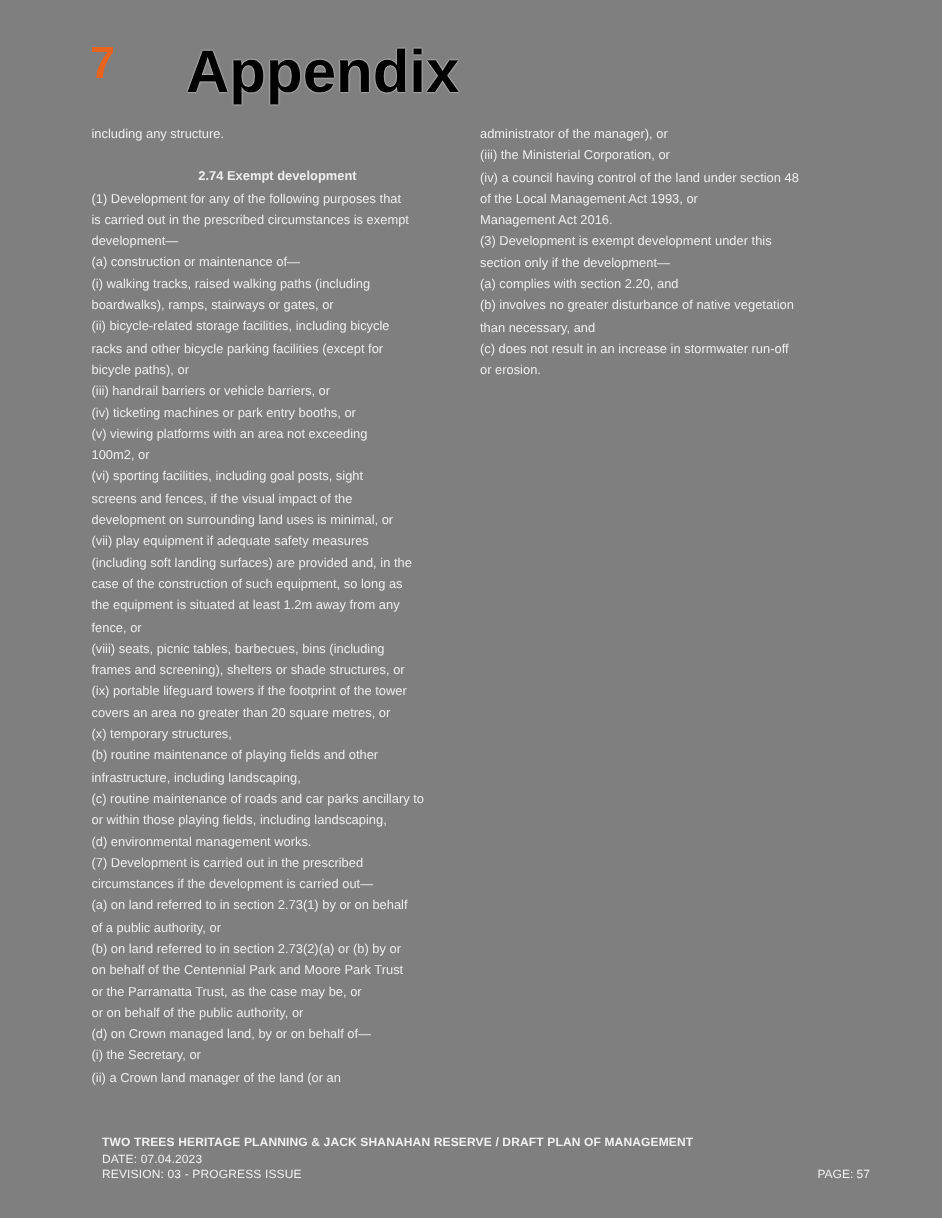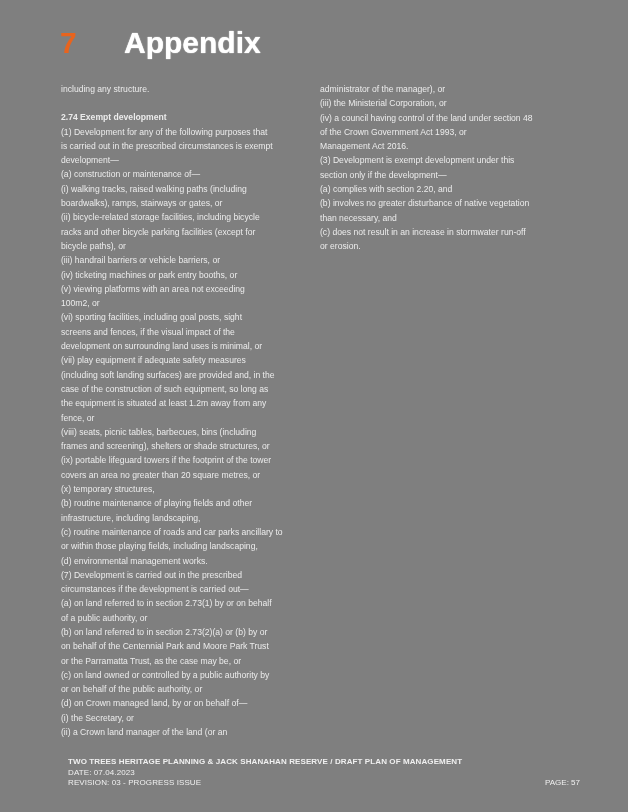--- a/index.html
+++ b/index.html
@@ -1,26 +1,26 @@
 <!DOCTYPE html>
 <html><head>
 <meta charset="utf-8">
 <style>
   html, body { margin: 0; padding: 0; }
   body { width: 628px; height: 812px; background: #7f7f7f; position: relative; overflow: hidden;
          font-family: "Liberation Sans", sans-serif; color: #e6e6e6; }
   .chapter-num { position: absolute; left: 60px; top: 26px; font-size: 30px; font-weight: bold; color: #e8641e; }
-  .chapter-title { position: absolute; left: 124px; top: 26px; font-size: 30px; font-weight: bold; color: #ffffff;
+  .chapter-title { position: absolute; left: 124px; top: 26px; font-size: 40px; font-weight: bold; color: #000000;
                    text-shadow: 0 0 1px #ddd, 0 0 1px #ddd; }
   .col { position: absolute; font-size: 8.6px; line-height: 14.3px; color: #ececec; }
   .col-left { left: 61px; top: 82px; width: 248px; }
   .col-right { left: 320px; top: 82px; width: 260px; }
   .col p { margin: 0; }
   .gap { height: 14px; }
-  .heading { font-weight: bold; }
+  .heading { font-weight: bold; text-align: center; }
   .footer { position: absolute; left: 68px; top: 757px; font-size: 8px; line-height: 10.5px; color: #f0f0f0;
             text-transform: uppercase; letter-spacing: 0.1px; }
   .footer .strong { font-weight: bold; }
   .page-num { position: absolute; left: 531px; top: 778px; font-size: 8px; color: #f0f0f0; padding-left: 14px; }
 </style>
 </head>
 <body>
 
 <div class="chapter-num">7</div>
 <div class="chapter-title">Appendix</div>
@@ -60,31 +60,30 @@
     <p>(c)  routine maintenance of roads and car parks ancillary to</p>
     <p>or within those playing fields, including landscaping,</p>
     <p>(d)  environmental management works.</p>
     <p>(7)  Development is carried out in the prescribed</p>
     <p>circumstances if the development is carried out—</p>
     <p>(a)  on land referred to in section 2.73(1) by or on behalf</p>
     <p>of a public authority, or</p>
     <p>(b)  on land referred to in section 2.73(2)(a) or (b) by or</p>
     <p>on behalf of the Centennial Park and Moore Park Trust</p>
     <p>or the Parramatta Trust, as the case may be, or</p>
-    <p>(c)  on land owned or controlled by a public authority by</p>
     <p>or on behalf of the public authority, or</p>
     <p>(d)  on Crown managed land, by or on behalf of—</p>
     <p>(i)  the Secretary, or</p>
     <p>(ii)  a Crown land manager of the land (or an</p>
   </div>
 <div class="col col-right" id="right-col">
     <p>administrator of the manager), or</p>
     <p>(iii)  the Ministerial Corporation, or</p>
     <p>(iv)  a council having control of the land under section 48</p>
-    <p>of the Crown Government Act 1993, or</p>
+    <p>of the Local Management Act 1993, or</p>
     <p>Management Act 2016.</p>
     <p>(3)  Development is exempt development under this</p>
     <p>section only if the development—</p>
     <p>(a)  complies with section 2.20, and</p>
     <p>(b)  involves no greater disturbance of native vegetation</p>
     <p>than necessary, and</p>
     <p>(c)  does not result in an increase in stormwater run-off</p>
     <p>or erosion.</p>
   </div>
 

